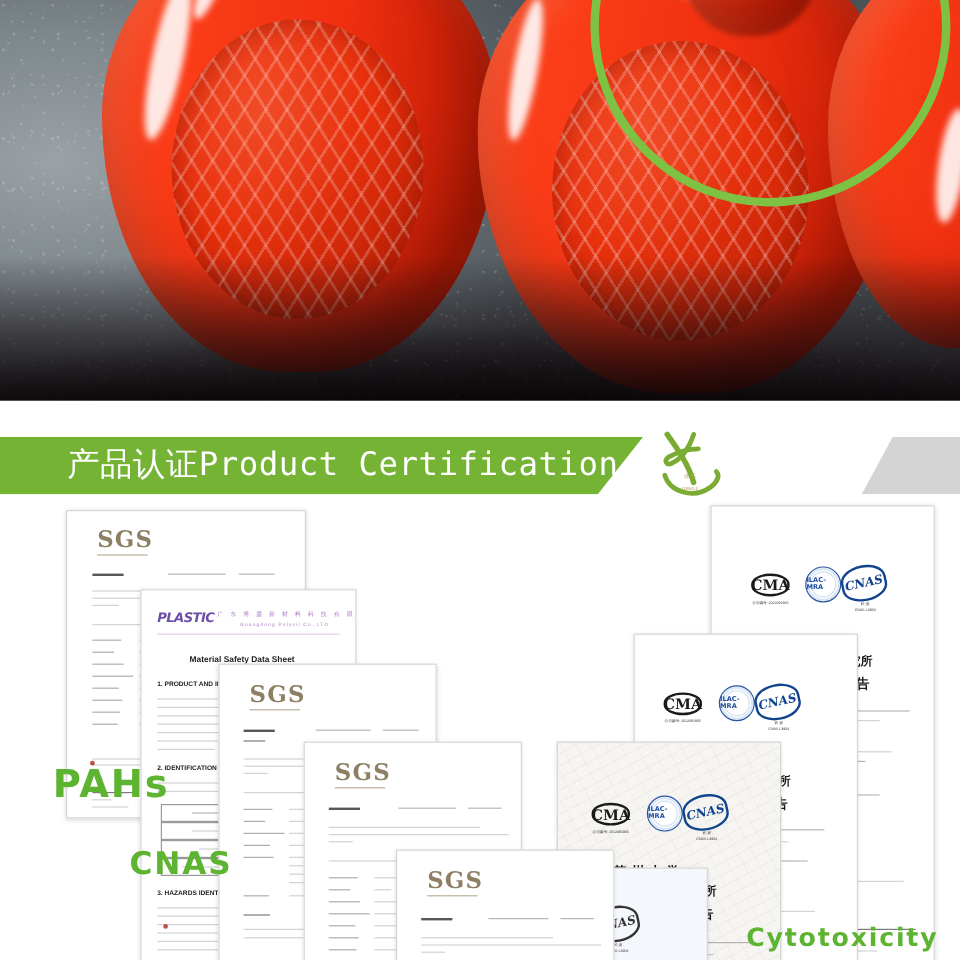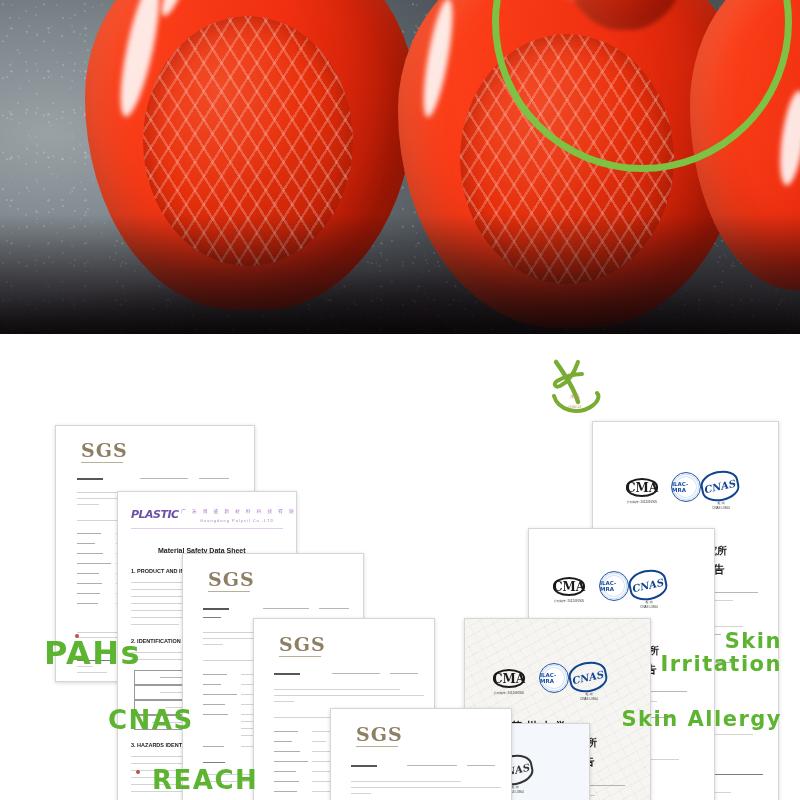--- a/index.html
+++ b/index.html
@@ -225,20 +225,25 @@
 
     <div class="roller" style="left:560px;top:-120px;width:130px;height:150px;filter:blur(2px);opacity:.95;">
       <div class="roller-body"></div>
     </div>
 
     <div class="shade-bottom"></div>
 
     <div class="green-ring" style="left:492px;top:-128px;width:300px;height:300px;"></div>
   </div>
 
+  <div class="banner-zone">
+    <div class="banner"></div>
+    <div class="banner-title">产品认证Product Certification</div>
+    <div class="gray-tab"></div>
+  </div>
 
   <div class="brand">
     <svg class="brand-mark" viewBox="0 0 58 56">
       <path d="M8 4 C18 18, 26 30, 30 44" stroke="#7aab33" stroke-width="4.5" fill="none" stroke-linecap="round"></path>
       <path d="M30 4 C26 16, 20 24, 12 28 C7 30, 5 26, 9 23 C16 19, 26 16, 34 16" stroke="#7aab33" stroke-width="4" fill="none" stroke-linecap="round"></path>
       <path d="M6 38 C10 52, 30 58, 44 48 C50 44, 52 38, 49 35" stroke="#7aab33" stroke-width="4" fill="none" stroke-linecap="round"></path>
       <text x="22" y="40" font-size="5" fill="#b59a5a" font-family="DejaVu Sans, sans-serif">永乐</text>
       <text x="20" y="50" font-size="3.4" fill="#b59a5a" font-family="DejaVu Sans, sans-serif">YONGLE</text>
     </svg>
   </div>
@@ -470,24 +475,19 @@
       <div class="ln lt" style="left:20px;top:72px;width:110px;"></div>
       <div class="ln lt" style="left:20px;top:78px;width:150px;"></div>
       <div class="ln lt" style="left:20px;top:84px;width:20px;"></div>
 
     </div>
 
     <div class="cat" style="left:44px;top:218px;font-size:32px;">PAHs</div>
 
     <div class="cat" style="left:108px;top:288px;font-size:26px;">CNAS</div>
 
-    <div class="cat" style="left:152px;top:348px;font-size:26px;">REACH</div>
-
-    <div class="cat right" style="right:18px;top:212px;font-size:21px;">
-      <div>Skin</div>
-      <div>Irritation</div>
-    </div>
-
-    <div class="cat right" style="right:18px;top:290px;font-size:21px;">Skin Allergy</div>
-
+
+
+
+    <div class="cat right" style="right:18px;top:352px;font-size:21px;">Cytotoxicity</div>
 
   </div>
 </div>
 
 </body></html>

